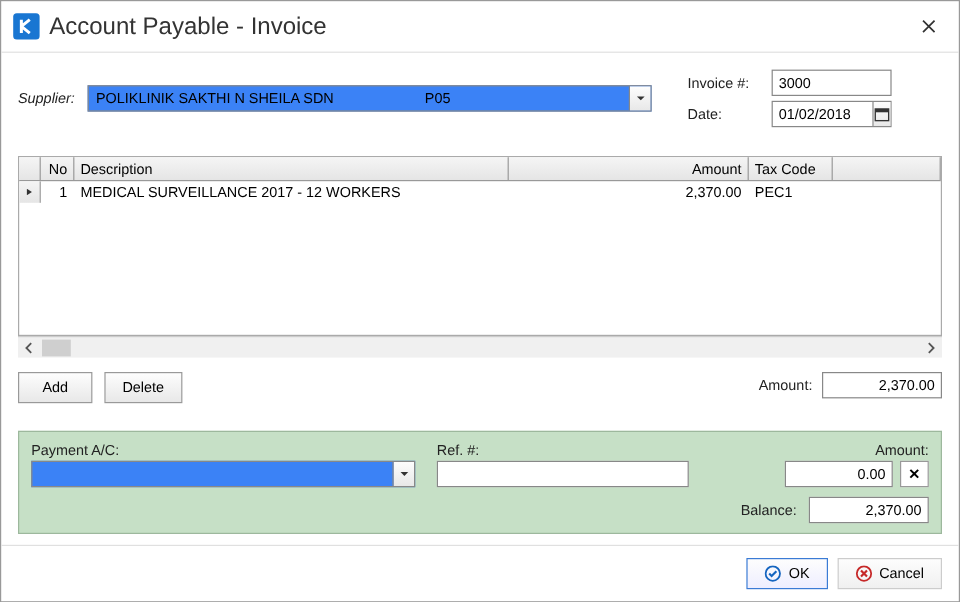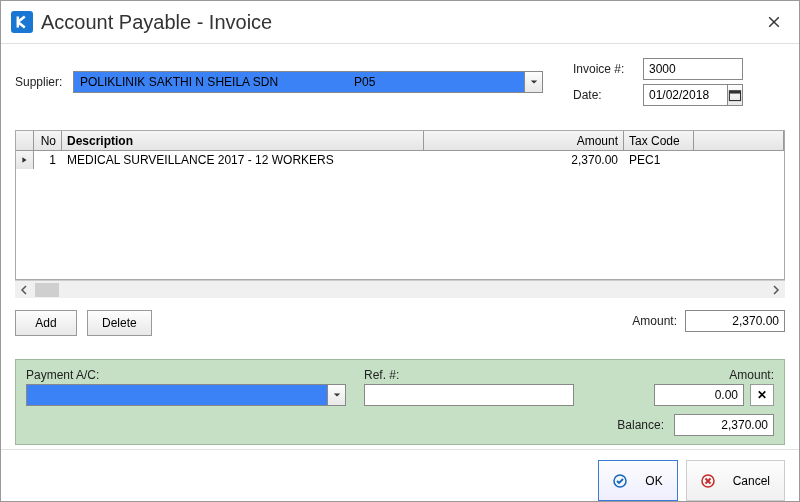--- a/index.html
+++ b/index.html
@@ -9,40 +9,40 @@
 .titlebar .logo svg { width: 14px; height: 14px; }
 .titlebar .title { font-size: 20px; color: #333; flex: 1; }
 .titlebar .close { width: 30px; height: 30px; display: flex; align-items: center; justify-content: center; cursor: pointer; }
 .titlebar .close svg { width: 12px; height: 12px; }
 .content { padding: 14px 14px 0 14px; flex: 1; display: flex; flex-direction: column; }
 .top-row { display: flex; gap: 30px; margin-bottom: 6px; }
 .top-left { display: flex; align-items: center; }
 .top-right { display: flex; flex-direction: column; gap: 4px; }
 .field-row { display: flex; align-items: center; }
 .lbl { color: #222; }
-.supp-lbl { width: 58px; }
+.supp-lbl { width: 58px; font-style: italic; }
 .combo { height: 22px; border: 1px solid #888; background: #3b82f6; display: flex; align-items: center; position: relative; }
 .combo-text { padding: 0 6px; flex: 1; white-space: nowrap; overflow: hidden; }
 .combo-btn { width: 18px; height: 100%; border-left: 1px solid #888; background: linear-gradient(#fdfdfd,#e8e8e8); display: flex; align-items: center; justify-content: center; cursor: pointer; }
 .combo-btn svg { width: 8px; height: 8px; }
 .supplier-combo { width: 470px; display: flex; }
 .supplier-name { width: 280px; padding-left: 6px; }
 .supplier-code { width: 60px; }
 .inv-lbl { width: 70px; }
 .txt { height: 22px; border: 1px solid #7a9; background: #fff; padding: 0 5px; }
 .inv-txt { width: 100px; border-color: #888; }
 .date-combo { width: 100px; border: 1px solid #888; height: 22px; display: flex; align-items: center; gap: 13px; }
 .date-combo span { padding: 0 5px; flex: 1; }
 .date-btn { width: 18px; height: 100%; border-left: 1px solid #888; background: linear-gradient(#fdfdfd,#e8e8e8); display: flex; align-items: center; justify-content: center; cursor: pointer; }
 .grid-wrap { border: 1px solid #aaa; margin-top: 18px; height: 150px; display: flex; flex-direction: column; background: #fff; }
 .grid-header { display: flex; background: linear-gradient(#f5f5f5,#e5e5e5); border-bottom: 1px solid #999; height: 20px; }
 .gh { border-right: 1px solid #999; padding: 2px 5px; display: flex; align-items: center; }
 .gh-sel { width: 18px; }
 .gh-no { width: 28px; text-align: right; justify-content: flex-end; }
-.gh-desc { width: 362px; font-weight: bold; }
+.gh-desc { width: 362px; }
 .gh-amt { width: 200px; text-align: right; justify-content: flex-end; }
 .gh-tax { width: 70px; }
 .gh-rest { flex: 1; }
 .grid-body { flex: 1; overflow: hidden; }
 .grid-row { display: flex; height: 18px; }
 .gc { border-right: 1px solid transparent; padding: 0 5px; display: flex; align-items: center; }
 .gc-sel { width: 18px; background: linear-gradient(#f5f5f5,#e5e5e5); border-right: 1px solid #999; justify-content: center; }
 .gc-sel svg { width: 8px; height: 8px; }
 .gc-no { width: 28px; justify-content: flex-end; }
 .gc-desc { width: 362px; }
@@ -65,21 +65,21 @@
 .dots-btn { width: 28px; height: 22px; border: 1px solid #999; background: linear-gradient(#fdfdfd,#e8e8e8); display: flex; align-items: center; justify-content: center; cursor: pointer; }
 .payment-panel { background: #c6e0c6; border: 1px solid #9db89d; padding: 8px 10px; margin-top: 23px; display: flex; flex-direction: column; gap: 8px; }
 .pay-top { display: flex; align-items: flex-end; gap: 18px; }
 .pay-col { display: flex; flex-direction: column; gap: 2px; }
 .pay-combo { width: 320px; }
 .ref-input { width: 210px; height: 22px; border: 1px solid #888; background: #fff; padding: 0 5px; }
 .pay-amt { width: 90px; }
 .x-btn { width: 24px; height: 22px; border: 1px solid #999; background: #fff; display: flex; align-items: center; justify-content: center; cursor: pointer; font-weight: bold; margin-left: 6px; }
 .balance-row { display: flex; justify-content: flex-end; align-items: center; gap: 10px; }
 .footer-btns { display: flex; justify-content: flex-end; gap: 8px; padding: 10px 14px; border-top: 1px solid #e0e0e0; margin-top: 4px; }
-.ok-btn, .cancel-btn { height: 41px; border: 1px solid #7a9; background: linear-gradient(#fdfdfd,#eef); padding: 0 14px; cursor: pointer; display: flex; align-items: center; gap: 18px; }
+.ok-btn, .cancel-btn { height: 26px; border: 1px solid #7a9; background: linear-gradient(#fdfdfd,#eef); padding: 0 14px; cursor: pointer; display: flex; align-items: center; gap: 6px; }
 .ok-btn { border-color: #3a7bd5; }
 .cancel-btn { border: 1px solid #ccc; background: linear-gradient(#fdfdfd,#f0f0f0); }
 .ok-icon { width: 14px; height: 14px; }
 .cancel-icon { width: 14px; height: 14px; }
 .rounding-spinbox { display: flex; border: 1px solid #888; height: 22px; width: 90px; }
 .rounding-spinbox .val { flex: 1; text-align: right; padding: 0 5px; display: flex; align-items: center; justify-content: flex-end; }
 </style>
 </head>
 <body>
 

